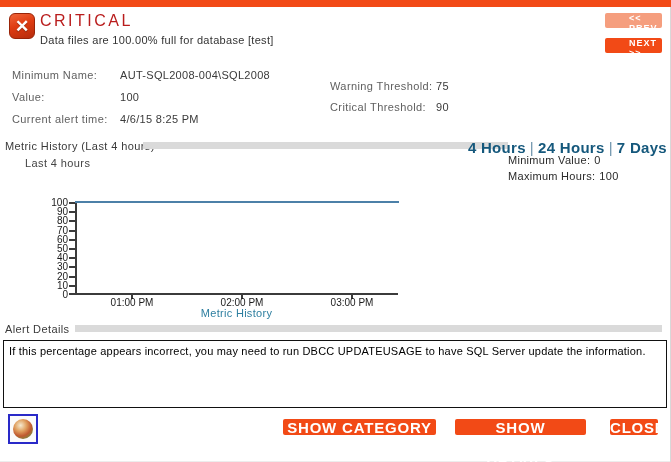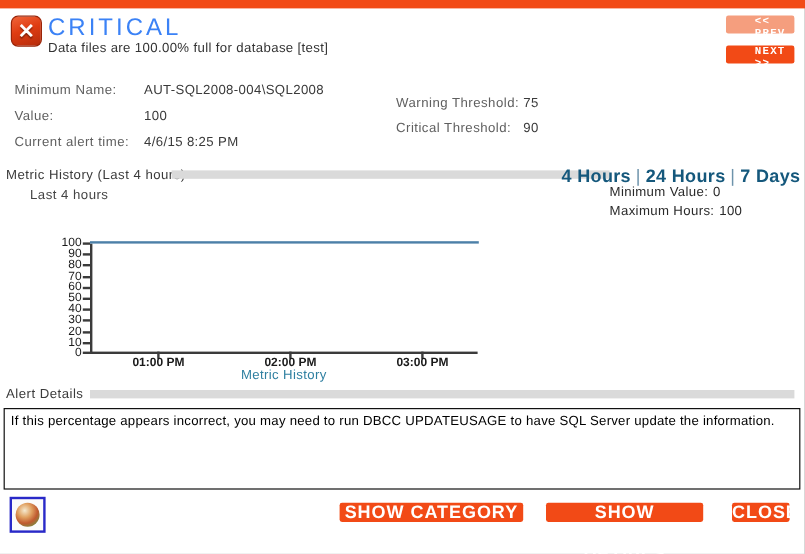--- a/index.html
+++ b/index.html
@@ -8,26 +8,26 @@
             box-shadow: inset -1px 0 0 #d8d8d8, inset 0 -1px 0 #ededed; }
 
   .topbar { position:absolute; left:0; top:0; width:671px; height:7px; background:#F24A16; }
 
   .crit-icon { position:absolute; left:9px; top:13px; width:26px; height:26px; border-radius:6px;
                background:linear-gradient(160deg,#f0653a 0%,#df3c12 45%,#b52c0c 100%);
                border:1px solid #992408; display:flex; align-items:center; justify-content:center; }
   .crit-icon span { color:#fff; font-size:17px; font-weight:bold; line-height:1;
                     text-shadow:0 1px 1px rgba(0,0,0,.35); }
 
-  .severity { position:absolute; left:40px; top:12px; font-size:20px; letter-spacing:2.5px;
-              color:#3b82f6; font-weight:400; }
+  .severity { position:absolute; left:40px; top:12px; font-size:16px; letter-spacing:2.5px;
+              color:#b91c1c; font-weight:400; }
   .message { position:absolute; left:40px; top:34px; font-size:11px; color:#333; letter-spacing:.3px; }
 
   .nav-btn { position:absolute; height:15px; border:none; border-radius:2px; color:#fff;
-             font-family:Liberation Mono, monospace; font-size:9px; font-weight:bold;
+             font-family:Liberation Sans, sans-serif; font-size:9px; font-weight:bold;
              letter-spacing:1px; cursor:pointer; padding:0 24px; }
   .prev { right:9px; top:13px; width:57px; background:#F59E7E; }
   .next { right:9px; top:38px; width:57px; background:#F24A16;margin-left:44px; }
 
   .lbl { position:absolute; font-size:11px; color:#5f5f5f; letter-spacing:.4px; }
   .val { position:absolute; font-size:11px; color:#3a3a3a; letter-spacing:.3px; }
 
   .sec-title { position:absolute; font-size:11px; color:#3a3a3a; letter-spacing:.4px; }
   .sec-bar { position:absolute; height:7px; background:#dadada; }
 
@@ -41,21 +41,21 @@
 
   .sub4h { position:absolute; left:25px; top:157px; font-size:11px; color:#444; letter-spacing:.4px; }
 
   
   .plot { position:absolute; left:75px; top:203px; width:323px; height:92px;
           border-left:2px solid #3b3b3b; border-bottom:2px solid #3b3b3b; }
   .dataline { position:absolute; left:75px; top:201px; width:324px; height:2px; background:#4C80A8; }
   .ylab { position:absolute; width:28px; left:40px; text-align:right; font-size:10px; color:#1a1a1a; }
   .ytick { position:absolute; left:69px; width:6px; height:2px; background:#3b3b3b; }
   .xtick { position:absolute; top:293px; width:2px; height:6px; background:#3b3b3b; }
-  .xlab { position:absolute; top:297px; width:60px; text-align:center; font-size:10px; color:#1a1a1a;font-weight:bold; }
+  .xlab { position:absolute; top:297px; width:60px; text-align:center; font-size:10px; color:#1a1a1a; }
   .chart-caption { position:absolute; left:75px; top:307px; width:323px; text-align:center;
                    font-size:11px; color:#2E7FA0; letter-spacing:.3px; }
 
   .details-box { position:absolute; left:3px; top:340px; width:664px; height:68px;
                  border:1px solid #111; background:#fff; padding:4px 5px; }
   .details-box p { font-size:11px; color:#000; letter-spacing:.2px; margin-bottom:9px; }
 
   .icon-btn { position:absolute; left:8px; top:414px; width:30px; height:30px; background:#fbfbfb;
               border:2px solid #2929c8; cursor:pointer; display:flex; align-items:center; justify-content:center; }
   .sphere { width:20px; height:20px; border-radius:50%;

